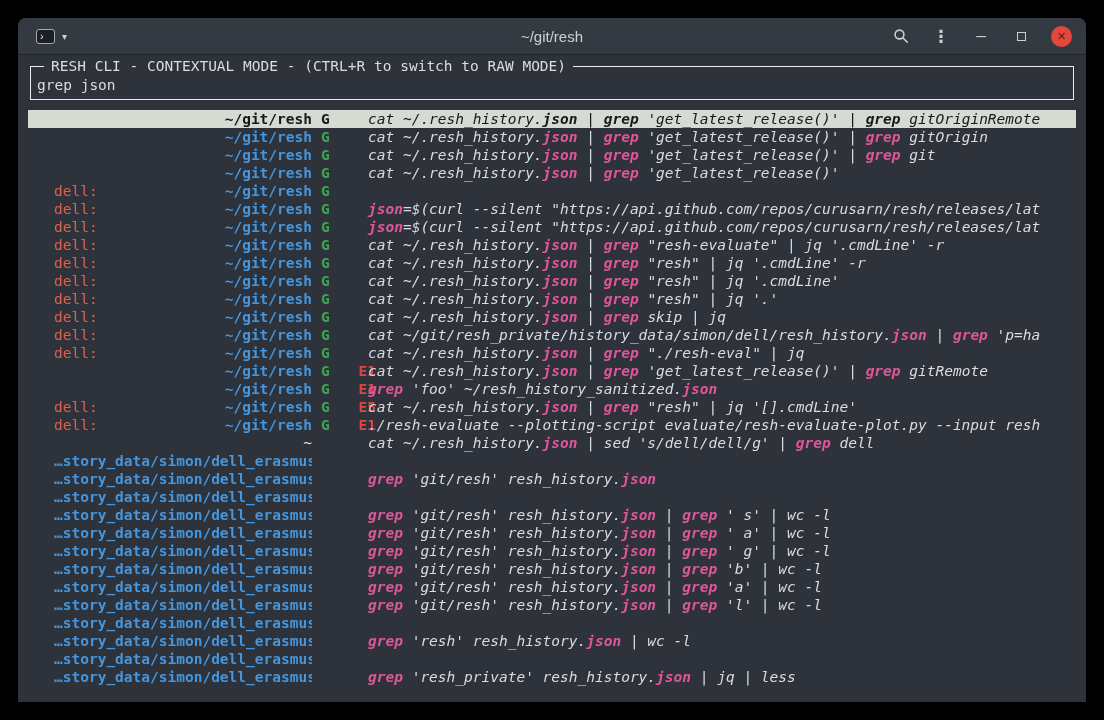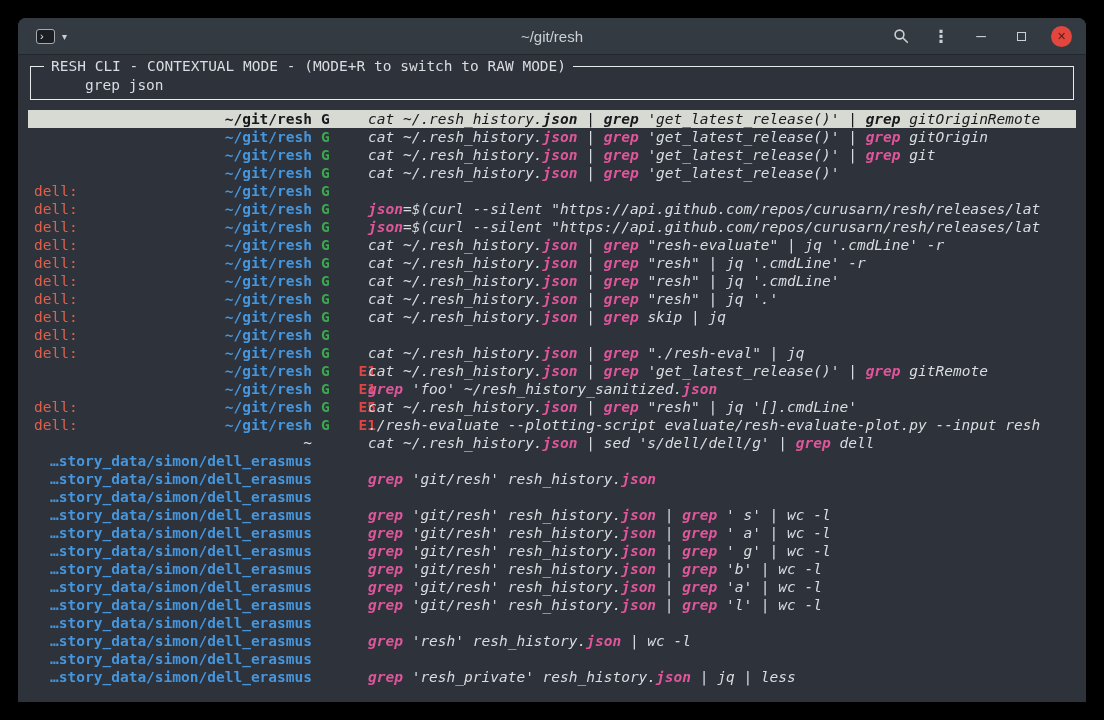--- a/index.html
+++ b/index.html
@@ -31,25 +31,25 @@
                display:flex; align-items:center; justify-content:center; cursor:pointer; }
   .close-btn .x { color:#5a1812; font-size:11px; font-weight:bold; font-family:"DejaVu Sans",sans-serif; line-height:1; }
 
   
   .term { font-size:14.5px; line-height:18px; color:var(--fg,#d9dce0); padding:0 10px; }
 
   .query-box { position:relative; margin:11px 2px 10px; border:1px solid var(--borderColor,#e7eaec);
                padding:9px 6px 5px; }
   .query-title { position:absolute; top:-10px; left:13px; background:var(--termBg,#2d323b);
                  padding:0 7px; color:var(--fg,#e7eaec); white-space:pre; }
-  .query-line { white-space:pre;margin-left:48px; }
+  .query-line { white-space:pre; }
 
   .row { display:flex; height:18px; line-height:18px; white-space:pre; padding-left:6px; }
   .loc { flex:none; width:278px; display:flex; overflow:hidden; }
-  .host { color:var(--hostColor,#e0604a); }
+  .host { color:var(--hostColor,#e0604a);margin-left:20px; }
   .dir { margin-left:auto; color:var(--dirColor,#4596dd); font-weight:bold; }
   .dir.plain { color:inherit; font-weight:normal; }
   .flags { flex:none; width:48px; padding-left:9px; }
   .flag-g { color:var(--gitFlagColor,#3fa650); font-weight:bold; }
   .flag-e { color:var(--errFlagColor,#e04545); font-weight:bold;margin-left:20px; }
   .cmd { flex:1; padding-left:8px; overflow:hidden;font-style:italic; }
   .hl { color:var(--matchColor,#e0569b); font-weight:bold; }
 
   .row.selected { background:var(--selectedBg,#d7dad3); }
   .row.selected .host, .row.selected .dir, .row.selected .cmd,
@@ -86,37 +86,37 @@
           <span class="restore-glyph"></span>
         </span>
       <span class="close-btn">
           <span class="x">✕</span>
         </span>
     </div>
   </div>
 
   <div class="term">
     <div class="query-box">
-      <span class="query-title">RESH CLI - CONTEXTUAL MODE - (MODE+R to switch to RAW MODE)</span>
+      <span class="query-title">RESH CLI - CONTEXTUAL MODE - (CTRL+R to switch to RAW MODE)</span>
       <div class="query-line">grep json</div>
     </div>
     <div class="list">
         <div class="row selected"><span class="loc"><span class="host"></span><span class="dir">~/git/resh</span></span><span class="flags"><span class="flag-g">G</span></span><span class="cmd">cat ~/.resh_history.<span class="hl">json</span> | <span class="hl">grep</span> 'get_latest_release()' | <span class="hl">grep</span> gitOriginRemote</span></div>
         <div class="row"><span class="loc"><span class="host"></span><span class="dir">~/git/resh</span></span><span class="flags"><span class="flag-g">G</span></span><span class="cmd">cat ~/.resh_history.<span class="hl">json</span> | <span class="hl">grep</span> 'get_latest_release()' | <span class="hl">grep</span> gitOrigin</span></div>
         <div class="row"><span class="loc"><span class="host"></span><span class="dir">~/git/resh</span></span><span class="flags"><span class="flag-g">G</span></span><span class="cmd">cat ~/.resh_history.<span class="hl">json</span> | <span class="hl">grep</span> 'get_latest_release()' | <span class="hl">grep</span> git</span></div>
         <div class="row"><span class="loc"><span class="host"></span><span class="dir">~/git/resh</span></span><span class="flags"><span class="flag-g">G</span></span><span class="cmd">cat ~/.resh_history.<span class="hl">json</span> | <span class="hl">grep</span> 'get_latest_release()'</span></div>
         <div class="row"><span class="loc"><span class="host">dell:</span><span class="dir">~/git/resh</span></span><span class="flags"><span class="flag-g">G</span></span></div>
         <div class="row"><span class="loc"><span class="host">dell:</span><span class="dir">~/git/resh</span></span><span class="flags"><span class="flag-g">G</span></span><span class="cmd"><span class="hl">json</span>=$(curl --silent "https://api.github.com/repos/curusarn/resh/releases/lat</span></div>
         <div class="row"><span class="loc"><span class="host">dell:</span><span class="dir">~/git/resh</span></span><span class="flags"><span class="flag-g">G</span></span><span class="cmd"><span class="hl">json</span>=$(curl --silent "https://api.github.com/repos/curusarn/resh/releases/lat</span></div>
         <div class="row"><span class="loc"><span class="host">dell:</span><span class="dir">~/git/resh</span></span><span class="flags"><span class="flag-g">G</span></span><span class="cmd">cat ~/.resh_history.<span class="hl">json</span> | <span class="hl">grep</span> "resh-evaluate" | jq '.cmdLine' -r</span></div>
         <div class="row"><span class="loc"><span class="host">dell:</span><span class="dir">~/git/resh</span></span><span class="flags"><span class="flag-g">G</span></span><span class="cmd">cat ~/.resh_history.<span class="hl">json</span> | <span class="hl">grep</span> "resh" | jq '.cmdLine' -r</span></div>
         <div class="row"><span class="loc"><span class="host">dell:</span><span class="dir">~/git/resh</span></span><span class="flags"><span class="flag-g">G</span></span><span class="cmd">cat ~/.resh_history.<span class="hl">json</span> | <span class="hl">grep</span> "resh" | jq '.cmdLine'</span></div>
         <div class="row"><span class="loc"><span class="host">dell:</span><span class="dir">~/git/resh</span></span><span class="flags"><span class="flag-g">G</span></span><span class="cmd">cat ~/.resh_history.<span class="hl">json</span> | <span class="hl">grep</span> "resh" | jq '.'</span></div>
         <div class="row"><span class="loc"><span class="host">dell:</span><span class="dir">~/git/resh</span></span><span class="flags"><span class="flag-g">G</span></span><span class="cmd">cat ~/.resh_history.<span class="hl">json</span> | <span class="hl">grep</span> skip | jq</span></div>
-        <div class="row"><span class="loc"><span class="host">dell:</span><span class="dir">~/git/resh</span></span><span class="flags"><span class="flag-g">G</span></span></div>
+        <div class="row"><span class="loc"><span class="host">dell:</span><span class="dir">~/git/resh</span></span><span class="flags"><span class="flag-g">G</span></span><span class="cmd">cat ~/git/resh_private/history_data/simon/dell/resh_history.<span class="hl">json</span> | <span class="hl">grep</span> 'p=ha</span></div>
         <div class="row"><span class="loc"><span class="host">dell:</span><span class="dir">~/git/resh</span></span><span class="flags"><span class="flag-g">G</span></span><span class="cmd">cat ~/.resh_history.<span class="hl">json</span> | <span class="hl">grep</span> "./resh-eval" | jq</span></div>
         <div class="row"><span class="loc"><span class="host"></span><span class="dir">~/git/resh</span></span><span class="flags"><span class="flag-g">G</span> <span class="flag-e">E1</span></span><span class="cmd">cat ~/.resh_history.<span class="hl">json</span> | <span class="hl">grep</span> 'get_latest_release()' | <span class="hl">grep</span> gitRemote</span></div>
         <div class="row"><span class="loc"><span class="host"></span><span class="dir">~/git/resh</span></span><span class="flags"><span class="flag-g">G</span> <span class="flag-e">E1</span></span><span class="cmd"><span class="hl">grep</span> 'foo' ~/resh_history_sanitized.<span class="hl">json</span></span></div>
         <div class="row"><span class="loc"><span class="host">dell:</span><span class="dir">~/git/resh</span></span><span class="flags"><span class="flag-g">G</span> <span class="flag-e">E5</span></span><span class="cmd">cat ~/.resh_history.<span class="hl">json</span> | <span class="hl">grep</span> "resh" | jq '[].cmdLine'</span></div>
         <div class="row"><span class="loc"><span class="host">dell:</span><span class="dir">~/git/resh</span></span><span class="flags"><span class="flag-g">G</span> <span class="flag-e">E1</span></span><span class="cmd">./resh-evaluate --plotting-script evaluate/resh-evaluate-plot.py --input resh</span></div>
         <div class="row"><span class="loc"><span class="host"></span><span class="dir plain">~</span></span><span class="flags"></span><span class="cmd">cat ~/.resh_history.<span class="hl">json</span> | sed 's/dell/dell/g' | <span class="hl">grep</span> dell</span></div>
         <div class="row"><span class="loc"><span class="host"></span><span class="dir">…story_data/simon/dell_erasmus</span></span><span class="flags"></span></div>
         <div class="row"><span class="loc"><span class="host"></span><span class="dir">…story_data/simon/dell_erasmus</span></span><span class="flags"></span><span class="cmd"><span class="hl">grep</span> 'git/resh' resh_history.<span class="hl">json</span></span></div>
         <div class="row"><span class="loc"><span class="host"></span><span class="dir">…story_data/simon/dell_erasmus</span></span><span class="flags"></span></div>
         <div class="row"><span class="loc"><span class="host"></span><span class="dir">…story_data/simon/dell_erasmus</span></span><span class="flags"></span><span class="cmd"><span class="hl">grep</span> 'git/resh' resh_history.<span class="hl">json</span> | <span class="hl">grep</span> ' s' | wc -l</span></div>

